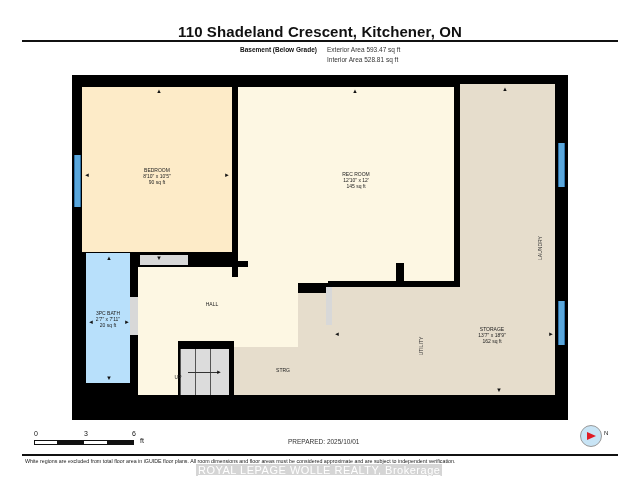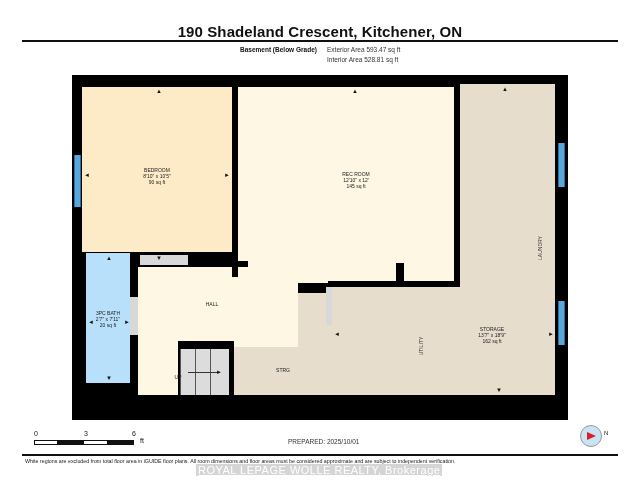--- a/index.html
+++ b/index.html
@@ -24,21 +24,21 @@
   .prepared { position:absolute; top:438px; left:288px; font-size:6.5px; color:#333; }
   .footer-rule { position:absolute; left:22px; width:596px; top:454px; height:1.5px; background:#111; }
   .disclaimer { position:absolute; top:458px; left:25px; font-size:5.3px; color:#222; }
   .watermark { position:absolute; top:464px; left:196px; font-size:11px; color:#ffffff; background:#d5d5d5; padding:0 2px; letter-spacing:0.5px;text-decoration:underline; }
   .compass { position:absolute; left:580px; top:425px; width:20px; height:20px; border-radius:50%; background:#c8e4f5; border:1px solid #999; }
   .compass-n { position:absolute; left:604px; top:430px; font-size:6px; }
 </style>
 </head>
 <body>
 
-<div class="title">190 Shadeland Crescent, Kitchener, ON</div>
+<div class="title">110 Shadeland Crescent, Kitchener, ON</div>
 <div class="title-rule"></div>
 <div class="floor-label">Basement (Below Grade)</div>
 <div class="area-ext">Exterior Area 593.47 sq ft</div>
 <div class="area-int">Interior Area 528.81 sq ft</div>
 
 <div class="plan">
 
   <div class="wall" style="left:0;top:0;width:496px;height:345px;"></div>
 
   <div class="abs" style="left:10px;top:12px;width:150px;height:165px;background:#fdebc8;"></div>

